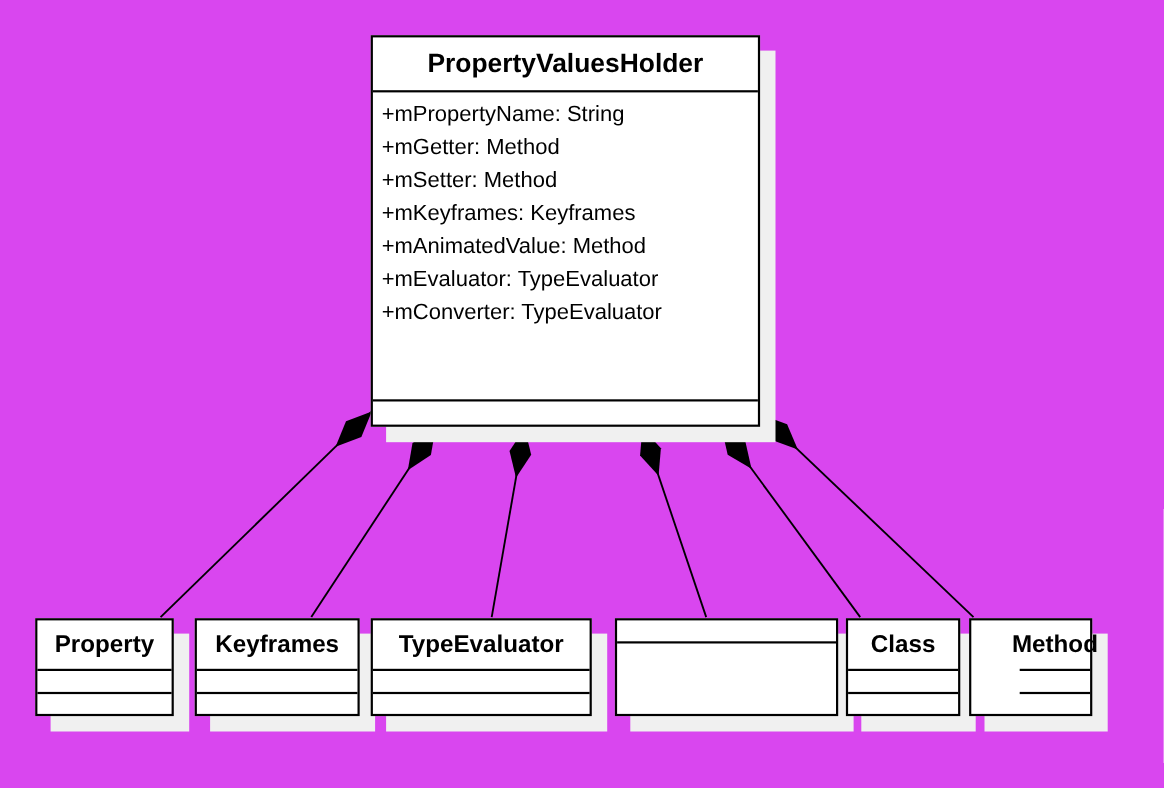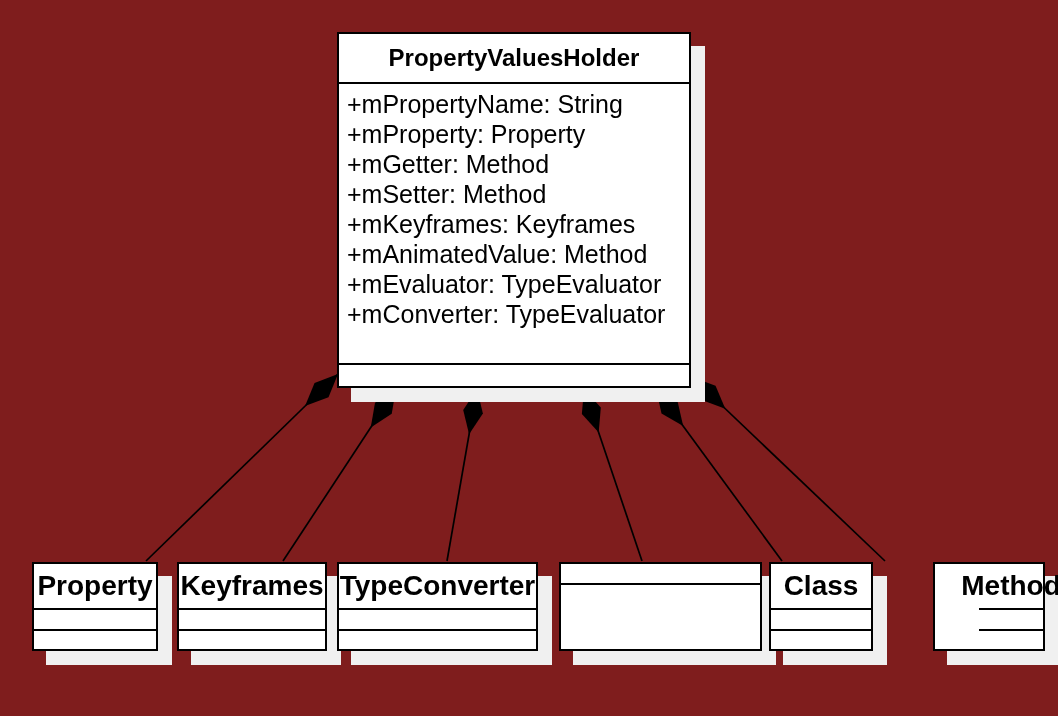--- a/index.html
+++ b/index.html
@@ -4,21 +4,21 @@
 <style>
   html, body {
     margin: 0;
     padding: 0;
     background: #ffffff;
   }
   .canvas {
     position: relative;
     width: 1058px;
     height: 716px;
-    background: #7f1d1d;
+    background: #d946ef;
     overflow: hidden;
     font-family: "Liberation Sans", "DejaVu Sans", sans-serif;
     color: #000000;
     text-decoration: underline;
   }
   #connector-svg {
     position: absolute;
     left: 0;
     top: 0;
     width: 1058px;
@@ -57,51 +57,51 @@
     height: 356px;
   }
   #main-box .uml-title {
     height: 48px;
     font-size: 24px;
   }
   #main-box .uml-attrs {
     box-sizing: border-box;
     height: 281px;
     padding: 5px 6px 0 8px;
-    font-size: 25px;
+    font-size: 20px;
     line-height: 30px;
     border-bottom: 2px solid #000000;
     white-space: nowrap;
     overflow: hidden;
     flex: none;
   }
   #main-box .uml-methods {
     flex: 1;
   }
   
   .uml-class.small {
     top: 562px;
     height: 89px;
   }
   .uml-class.small .uml-title {
     height: 44px;
-    font-size: 28px;
+    font-size: 22px;
   }
   .uml-class.small .uml-compartment.divided {
     height: 19px;
   }
   .uml-class.small .uml-compartment.last {
     flex: 1;
   }
   #box-property      { left: 32px;  width: 126px; }
   #box-keyframes     { left: 177px; width: 150px; justify-content: flex-end; }
   #box-typeevaluator { left: 337px; width: 201px; }
   #box-typeconverter { left: 559px; width: 203px; }
   #box-class         { left: 769px; width: 104px; text-align: center; }
-  #box-method        { left: 933px; width: 112px; padding-left: 44px; }
+  #box-method        { left: 881px; width: 112px; padding-left: 44px; }
 </style>
 </head>
 <body>
 
 <div class="canvas">
 
   <svg id="connector-svg" viewBox="0 0 1058 716" xmlns="http://www.w3.org/2000/svg">
       <g>
         <line x1="338" y1="374" x2="146" y2="561" stroke="#000000" stroke-width="1.7"></line>
         <polygon points="338,374 314.5462455250206,382.88377177933916 305.0468406740346,406.09500413518504 328.5005951490141,397.2112323558459" fill="#000000"></polygon>
@@ -125,21 +125,20 @@
       <g>
         <line x1="692" y1="377" x2="885" y2="561" stroke="#000000" stroke-width="1.7"></line>
         <polygon points="692,377 701.7466688111735,400.10849296439073 725.2939306293185,408.7413639160343 715.547261818145,385.63287095164355" fill="#000000"></polygon>
       </g>
     </svg>
 
   <div class="uml-class" id="main-box">
     <div class="uml-title">PropertyValuesHolder</div>
     <div class="uml-attrs" id="main-attrs">
         <div>+mPropertyName: String</div>
-        <div>+mProperty: Property</div>
         <div>+mGetter: Method</div>
         <div>+mSetter: Method</div>
         <div>+mKeyframes: Keyframes</div>
         <div>+mAnimatedValue: Method</div>
         <div>+mEvaluator: TypeEvaluator</div>
         <div>+mConverter: TypeEvaluator</div>
       </div>
     <div class="uml-methods uml-compartment"></div>
   </div>
 
@@ -149,21 +148,21 @@
     <div class="uml-compartment last"></div>
   </div>
 
   <div class="uml-class small" id="box-keyframes">
     <div class="uml-title">Keyframes</div>
     <div class="uml-compartment divided"></div>
     <div class="uml-compartment last"></div>
   </div>
 
   <div class="uml-class small" id="box-typeevaluator">
-    <div class="uml-title">TypeConverter</div>
+    <div class="uml-title">TypeEvaluator</div>
     <div class="uml-compartment divided"></div>
     <div class="uml-compartment last"></div>
   </div>
 
   <div class="uml-class small" id="box-typeconverter">
     <div class="uml-compartment divided"></div>
     <div class="uml-compartment last"></div>
   </div>
 
   <div class="uml-class small" id="box-class">

